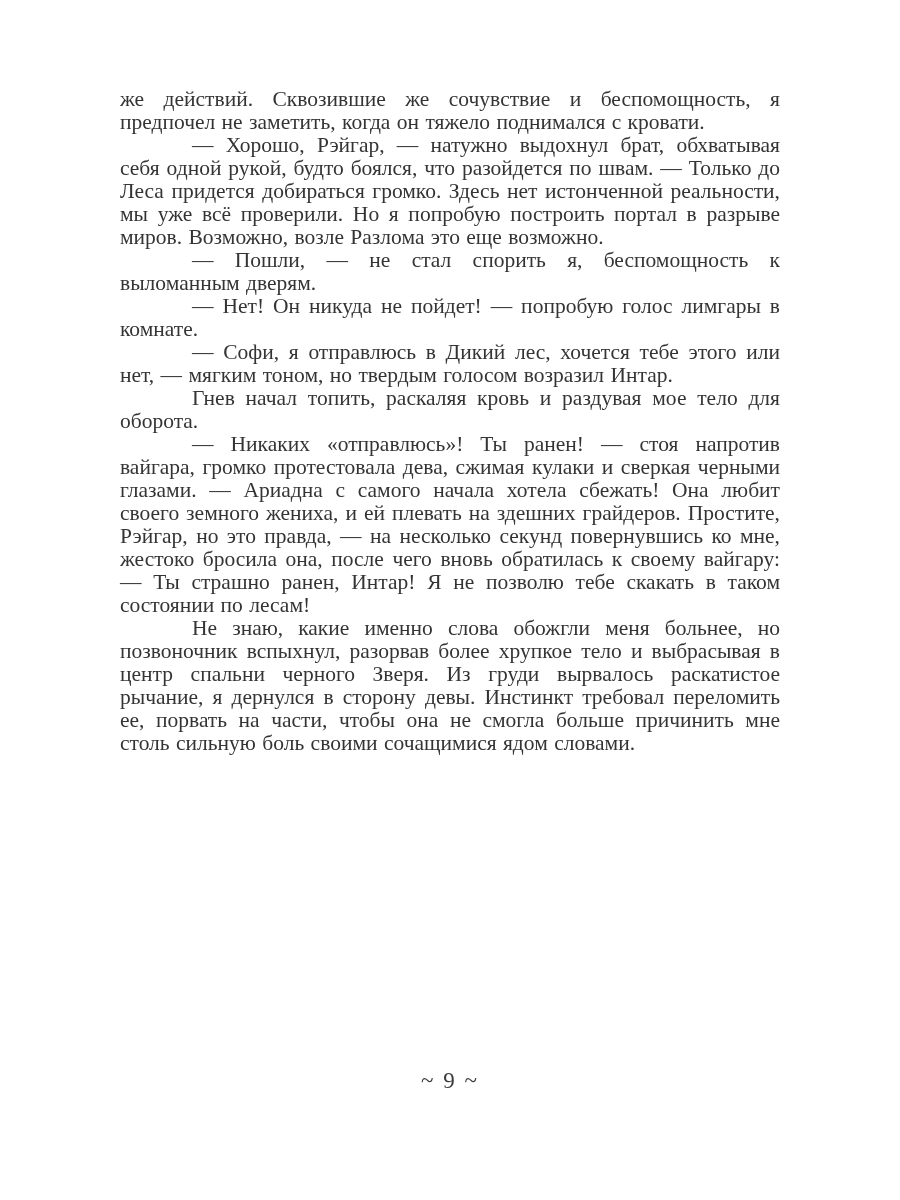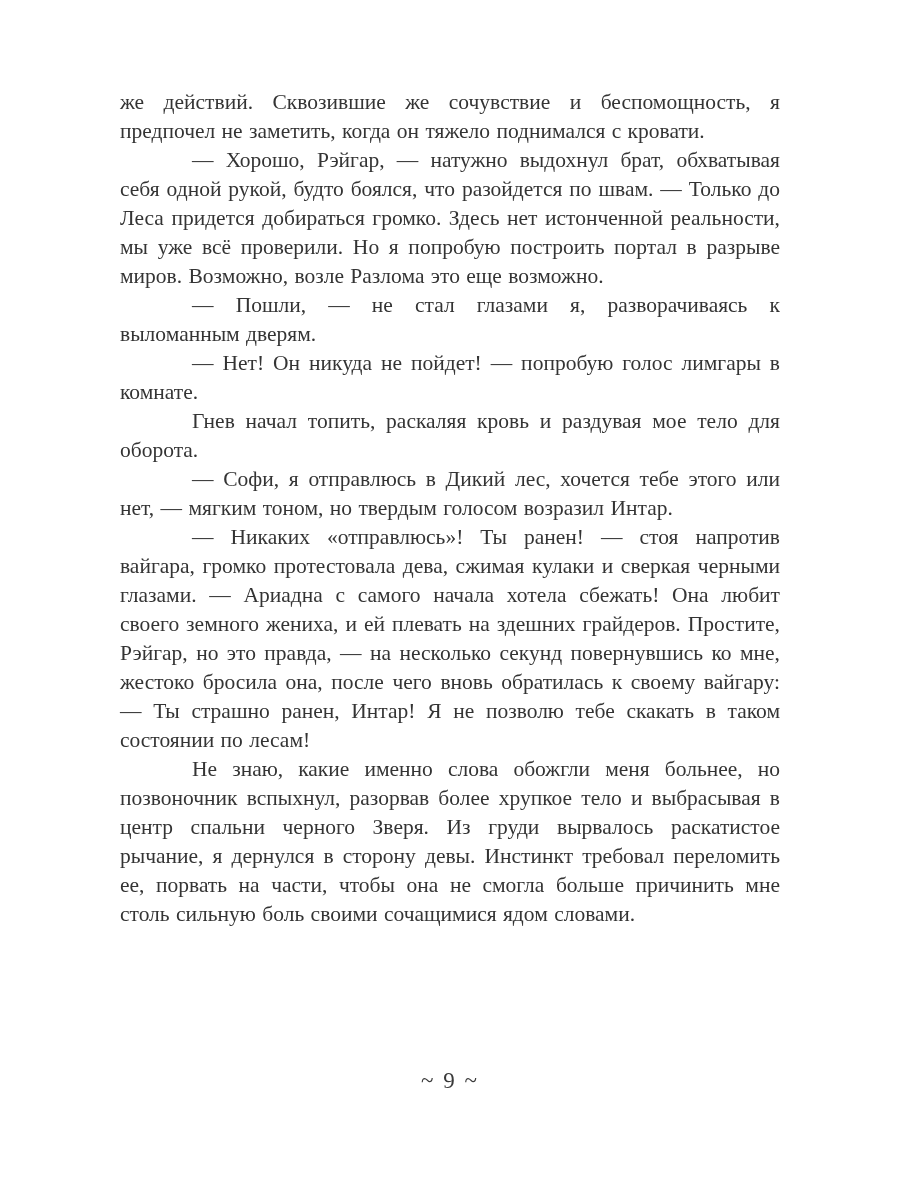--- a/index.html
+++ b/index.html
@@ -18,21 +18,21 @@
     position: relative;
     width: 900px;
     height: 1200px;
     box-sizing: border-box;
     padding: 88px 120px 0 120px;
     background: #ffffff;
   }
   .text p {
     margin: 0;
     font-size: 21.5px;
-    line-height: 29px;
+    line-height: 23px;
     text-align: justify;
     text-indent: 72px;
     word-spacing: 1px;
   }
   .text p.first {
     text-indent: 0;
   }
   .page-number {
     position: absolute;
     left: 0;
@@ -44,21 +44,21 @@
     color: #3a3a3a;
   }
 </style>
 </head>
 <body>
 
 <div class="page">
   <div class="text">
     <p class="first">же действий. Сквозившие же сочувствие и беспомощность, я предпочел не заметить, когда он тяжело поднимался с кровати.</p>
     <p>— Хорошо, Рэйгар, — натужно выдохнул брат, обхватывая себя одной рукой, будто боялся, что разойдется по швам. — Только до Леса придется добираться громко. Здесь нет истонченной реальности, мы уже всё проверили. Но я попробую построить портал в разрыве миров. Возможно, возле Разлома это еще возможно.</p>
-    <p>— Пошли, — не стал глазами я, разворачиваясь к выломанным дверям.</p>
+    <p>— Пошли, — не стал спорить я, беспомощность к выломанным дверям.</p>
     <p>— Нет! Он никуда не пойдет! — попробую голос лимгары в комнате.</p>
+    <p>— Софи, я отправлюсь в Дикий лес, хочется тебе этого или нет, — мягким тоном, но твердым голосом возразил Интар.</p>
     <p>Гнев начал топить, раскаляя кровь и раздувая мое тело для оборота.</p>
-    <p>— Софи, я отправлюсь в Дикий лес, хочется тебе этого или нет, — мягким тоном, но твердым голосом возразил Интар.</p>
     <p>— Никаких «отправлюсь»! Ты ранен! — стоя напротив вайгара, громко протестовала дева, сжимая кулаки и сверкая черными глазами. — Ариадна с самого начала хотела сбежать! Она любит своего земного жениха, и ей плевать на здешних грайдеров. Простите, Рэйгар, но это правда, — на несколько секунд повернувшись ко мне, жестоко бросила она, после чего вновь обратилась к своему вайгару: — Ты страшно ранен, Интар! Я не позволю тебе скакать в таком состоянии по лесам!</p>
     <p>Не знаю, какие именно слова обожгли меня больнее, но позвоночник вспыхнул, разорвав более хрупкое тело и выбрасывая в центр спальни черного Зверя. Из груди вырвалось раскатистое рычание, я дернулся в сторону девы. Инстинкт требовал переломить ее, порвать на части, чтобы она не смогла больше причинить мне столь сильную боль своими сочащимися ядом словами.</p>
   </div>
   <div class="page-number">~ 9 ~</div>
 </div>
 
 </body></html>

